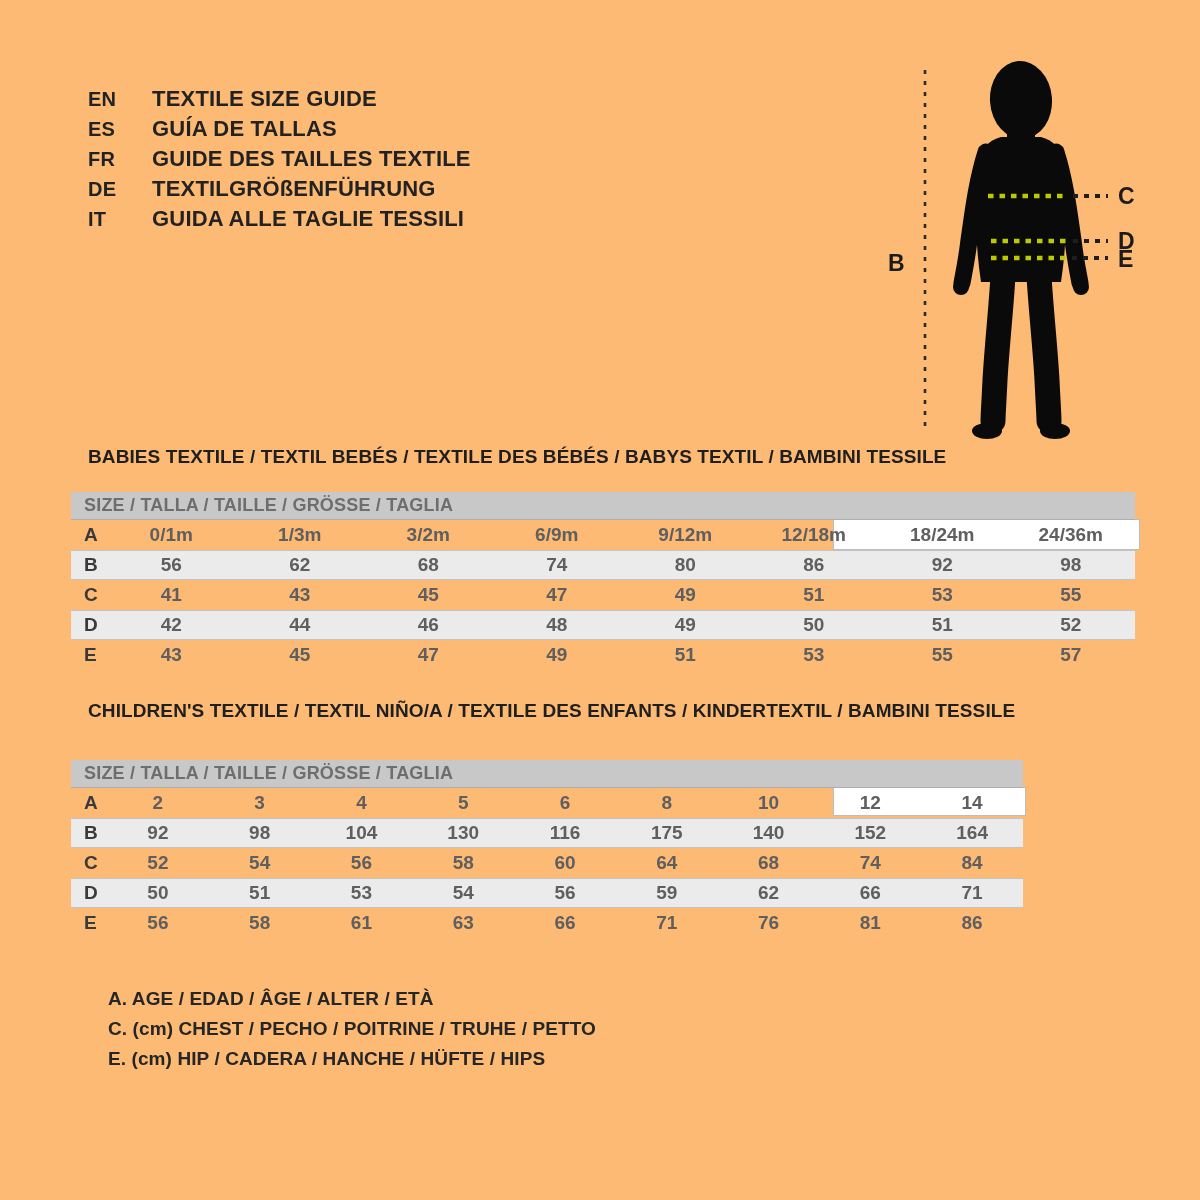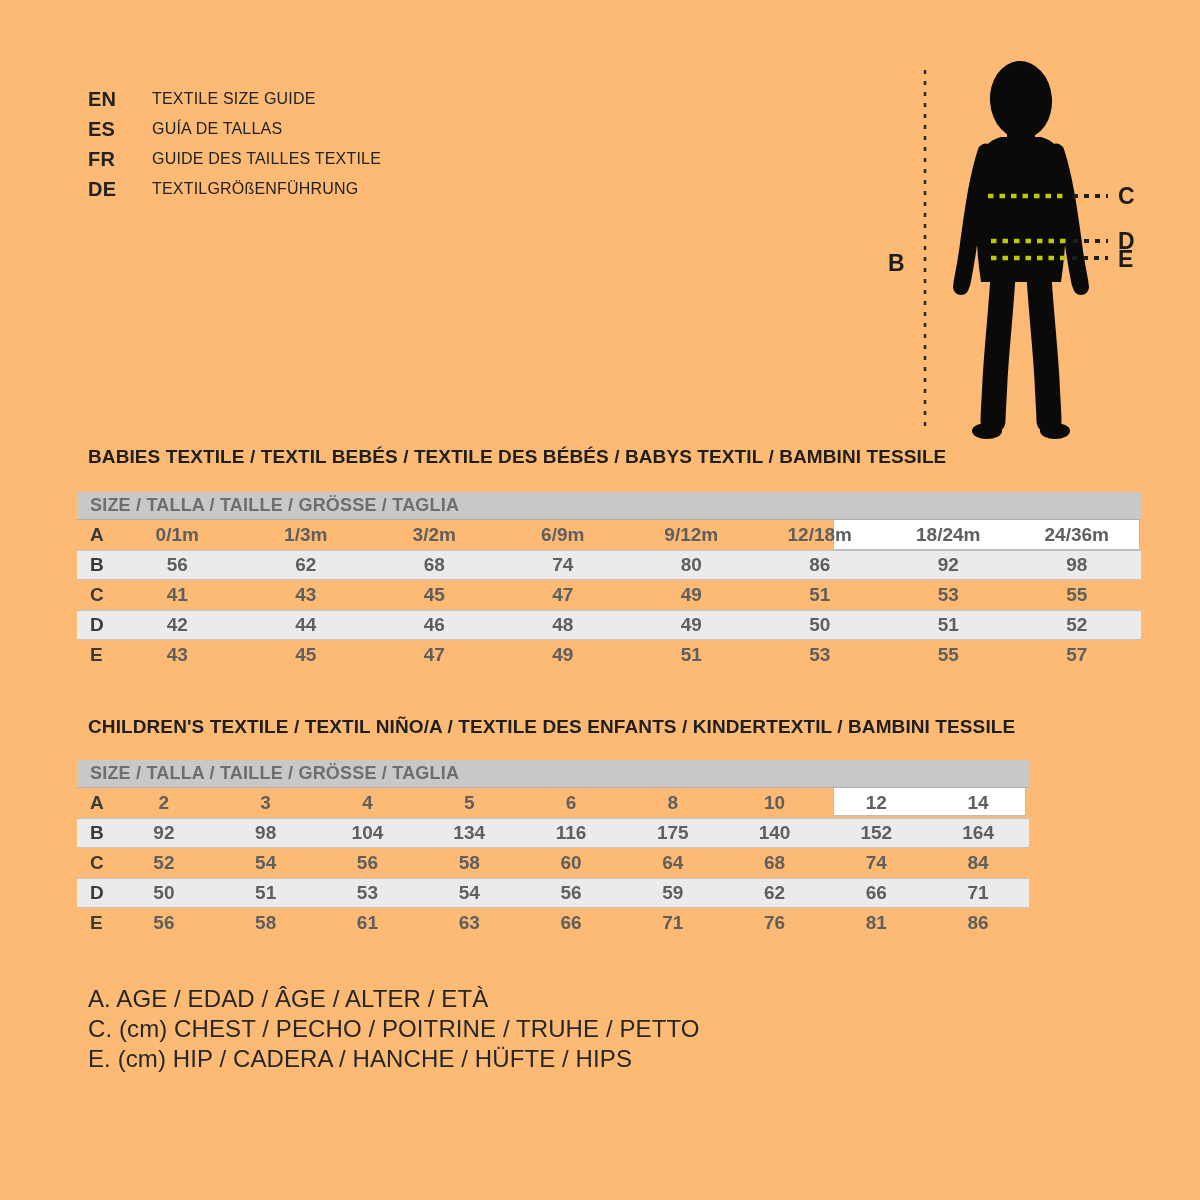--- a/index.html
+++ b/index.html
@@ -4,48 +4,48 @@
 <style>
   html,body{margin:0;padding:0;background:#ffffff;}
   .page{
     position:relative;width:1200px;height:1200px;background:#fdba74;overflow:hidden;
     font-family:"Liberation Sans", sans-serif;color:#1c1c1c;
   }
   
   .lang-list{position:absolute;left:88px;top:84px;}
   .lang-row{display:flex;height:30px;align-items:center;}
   .lang-code{width:64px;font-size:20px;font-weight:700;letter-spacing:.2px;color:#222;}
-  .lang-title{font-size:16px;font-weight:400;letter-spacing:.2px;color:#222;white-space:nowrap;}
+  .lang-title{font-size:22px;font-weight:700;letter-spacing:.2px;color:#222;white-space:nowrap;}
   
   .figure-svg{position:absolute;left:880px;top:40px;}
   .figure-label{font-family:"Liberation Sans", sans-serif;font-size:23px;font-weight:700;fill:#1b1b1b;}
   
   .section-title{position:absolute;left:88px;font-size:19px;font-weight:700;letter-spacing:.1px;color:#1f1f1f;white-space:nowrap;}
   .babies-title{top:446px;text-align:right;}
-  .children-title{top:716px;}
-  
-  .size-table{position:absolute;left:77px;}
+  .children-title{top:700px;}
+  
+  .size-table{position:absolute;left:71px;}
   .babies-table{top:492px;width:1064px;}
   .children-table{top:760px;width:952px;}
   .t-header{
     height:28px;background:#c8c8c8;border-bottom:1px solid #aeaeae;
     display:flex;align-items:center;padding-left:13px;box-sizing:border-box;
     font-size:18px;font-weight:700;color:#6e6e6e;letter-spacing:.2px;position:relative;z-index:2;
   }
   .t-row{display:grid;height:30px;align-items:center;position:relative;z-index:2;box-sizing:border-box;}
   .t-row.shade{background:#ebebeb;border-top:1px solid #c3c3c3;border-bottom:1px solid #c3c3c3;}
   .t-letter{font-size:19px;font-weight:700;color:#3a3a3a;padding-left:13px;}
   .t-cell{font-size:19px;font-weight:700;color:#5f5f5f;text-align:center;}
   
   .highlight-box{position:absolute;background:#ffffff;border:1px solid #bdbdbd;box-sizing:border-box;z-index:1;}
   .babies-highlight{left:833px;top:519px;width:307px;height:31px;}
   .children-highlight{left:833px;top:787px;width:193px;height:29px;}
   
   .legend{position:absolute;left:88px;top:984px;}
-  .legend-line{height:30px;display:flex;align-items:center;font-size:24px;font-weight:400;color:#262626;white-space:nowrap;letter-spacing:.1px;}
+  .legend-line{height:30px;display:flex;align-items:center;font-size:19px;font-weight:700;color:#262626;white-space:nowrap;letter-spacing:.1px;margin-left:20px;}
 </style>
 </head>
 <body>
 
 <div class="page">
 
   <div class="lang-list" id="lang-list">
       <div class="lang-row">
         <span class="lang-code">EN</span>
         <span class="lang-title">TEXTILE SIZE GUIDE</span>
@@ -54,20 +54,24 @@
         <span class="lang-code">ES</span>
         <span class="lang-title">GUÍA DE TALLAS</span>
       </div>
       <div class="lang-row">
         <span class="lang-code">FR</span>
         <span class="lang-title">GUIDE DES TAILLES TEXTILE</span>
       </div>
       <div class="lang-row">
         <span class="lang-code">DE</span>
         <span class="lang-title">TEXTILGRÖßENFÜHRUNG</span>
+      </div>
+      <div class="lang-row">
+        <span class="lang-code">IT</span>
+        <span class="lang-title">GUIDA ALLE TAGLIE TESSILI</span>
       </div>
     </div>
 
   <svg class="figure-svg" width="330" height="420" viewBox="0 0 330 420">
 
     <line x1="45" y1="30" x2="45" y2="392" stroke="#2a2a2a" stroke-width="2.6" stroke-dasharray="4 7"></line>
     <text x="8" y="231" class="figure-label">B</text>
 
     <g fill="#0a0a0a" stroke="none">
       <ellipse cx="141" cy="60" rx="31" ry="39" transform="rotate(-4 141 60)"></ellipse>
@@ -183,21 +187,21 @@
         <span class="t-cell">8</span>
         <span class="t-cell">10</span>
         <span class="t-cell">12</span>
         <span class="t-cell">14</span>
       </div>
       <div class="t-row shade" style="grid-template-columns: 36px repeat(9, 1fr);">
         <span class="t-letter">B</span>
         <span class="t-cell">92</span>
         <span class="t-cell">98</span>
         <span class="t-cell">104</span>
-        <span class="t-cell">134</span>
+        <span class="t-cell">130</span>
         <span class="t-cell">116</span>
         <span class="t-cell">175</span>
         <span class="t-cell">140</span>
         <span class="t-cell">152</span>
         <span class="t-cell">164</span>
       </div>
       <div class="t-row" style="grid-template-columns: 36px repeat(9, 1fr);">
         <span class="t-letter">C</span>
         <span class="t-cell">52</span>
         <span class="t-cell">54</span>

